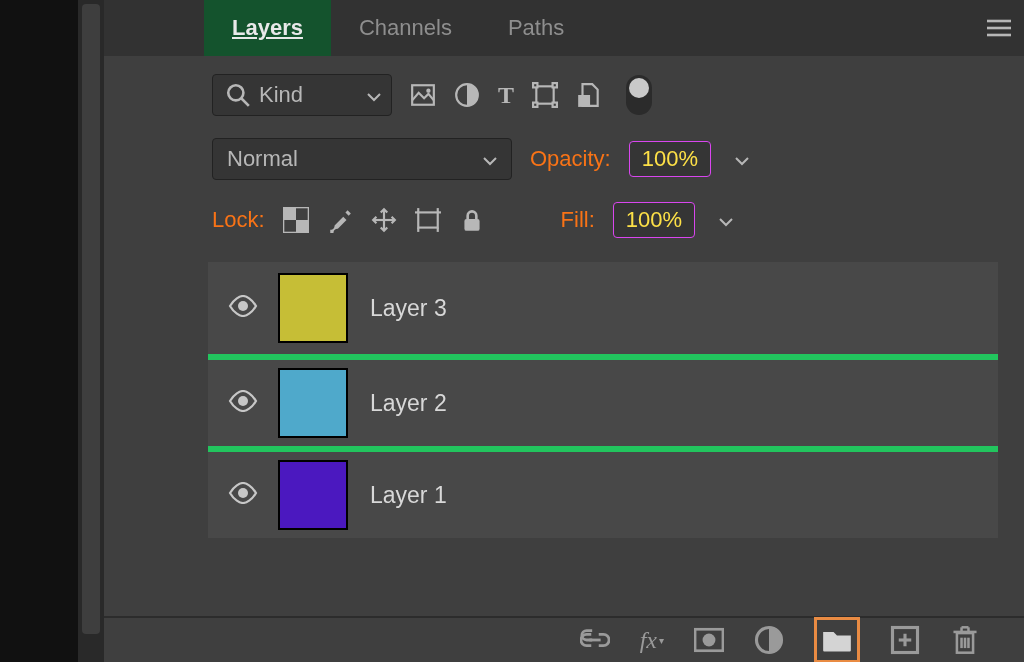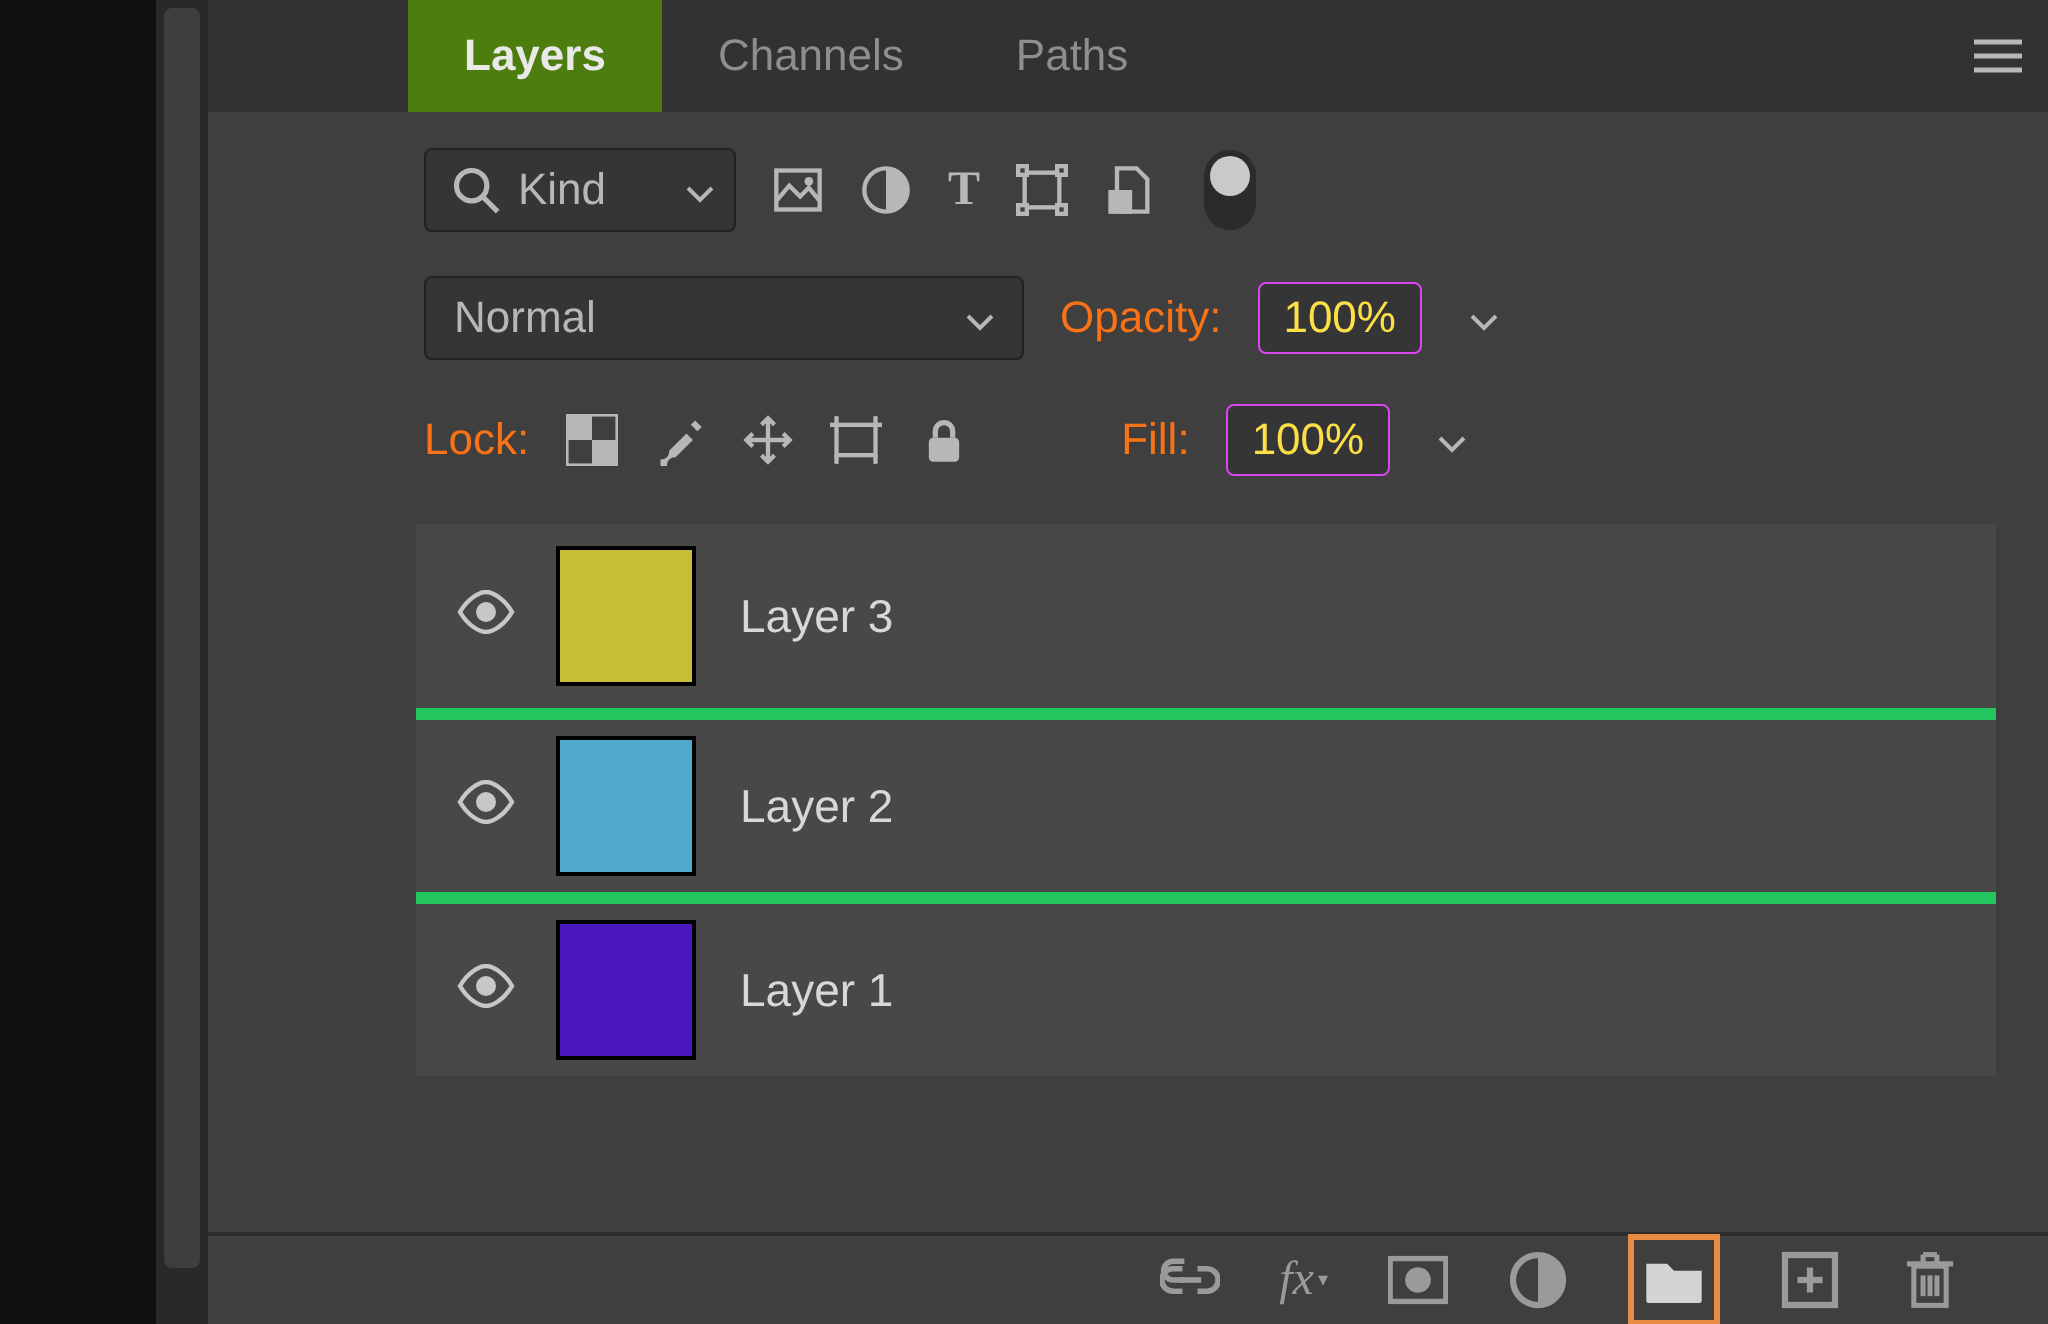--- a/index.html
+++ b/index.html
@@ -8,30 +8,30 @@
     .canvas-strip { position:absolute; left:0; top:0; width:78px; height:662px; background:#111; }
     .scrollbar-track { position:absolute; left:78px; top:0; width:26px; height:662px; background:#292929; }
     .scrollbar-thumb { position:absolute; left:82px; top:4px; width:18px; height:630px; background:#3e3e3e; border-radius:4px; }
     
     .panel   { position:absolute; left:104px; top:0; width:920px; height:662px; background:#3f3f3f; }
 
     
     .tab-bar { height:56px; display:flex; align-items:stretch; background:#333; }
     .tab-bar .left-gap { width:100px; background:#323232; }
     .tab     { padding:0 28px; display:flex; align-items:center; font-size:22px; color:#8e8e8e; background:#323232; cursor:pointer; }
-    .tab.active { background:#4d7c0f; color:#e9e9e9; font-weight:700; }
+    .tab.active { background:#14532d; color:#e9e9e9; font-weight:700;text-decoration:underline; }
     .tab-bar .flex { flex:1; background:#323232; }
     .menu-icon { width:50px; display:flex; align-items:center; justify-content:center; background:#323232; }
     .menu-icon svg { width:24px; height:18px; }
 
     
     .row { display:flex; align-items:center; gap:18px; padding:18px 0 0 108px; color:#b7b7b7; font-size:22px; }
     .row2, .row3 { padding-top:22px; }
     .dropdown { display:flex; align-items:center; background:#353535; border:1px solid #222; border-radius:4px; height:42px; }
-    .dropdown.kind { width:156px; padding-left:12px; gap:8px; }
+    .dropdown.kind { width:180px; padding-left:12px; gap:8px; }
     .dropdown.blend { width:300px; padding:0 14px; justify-content:space-between;text-align:right; }
     .chev { margin-left:auto; padding:0 10px; }
     .val-box { background:#353535; border:1px solid #d946ef; border-radius:4px; padding:4px 12px; font-size:22px; color:#fde047; }
     .chev-btn { padding:0 6px; }
     .tb-icon { width:26px; height:26px; display:inline-flex; align-items:center; justify-content:center; color:#bdbdbd; }
     .tb-icon svg { width:100%; height:100%; }
     .pill-toggle { width:26px; height:40px; background:#2b2b2b; border-radius:13px; position:relative; margin-left:6px; }
     .pill-toggle::after { content:""; position:absolute; top:3px; left:3px; width:20px; height:20px; border-radius:50%; background:#c9c9c9; }
 
     

